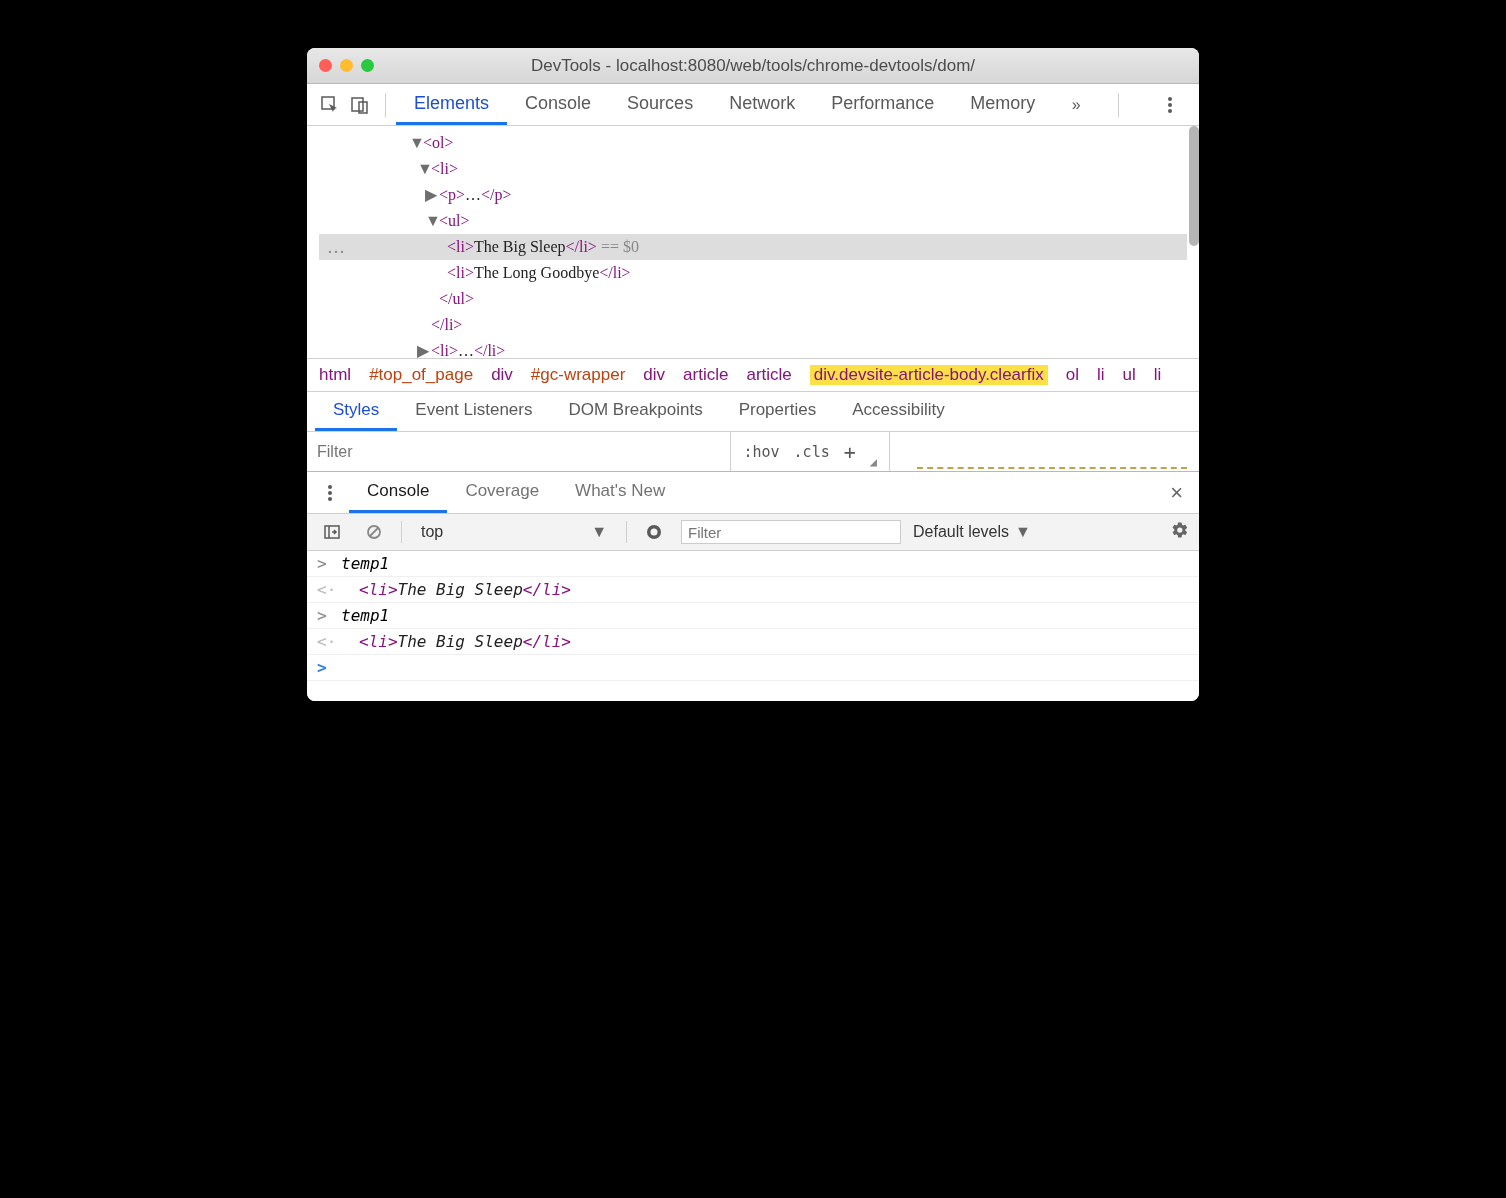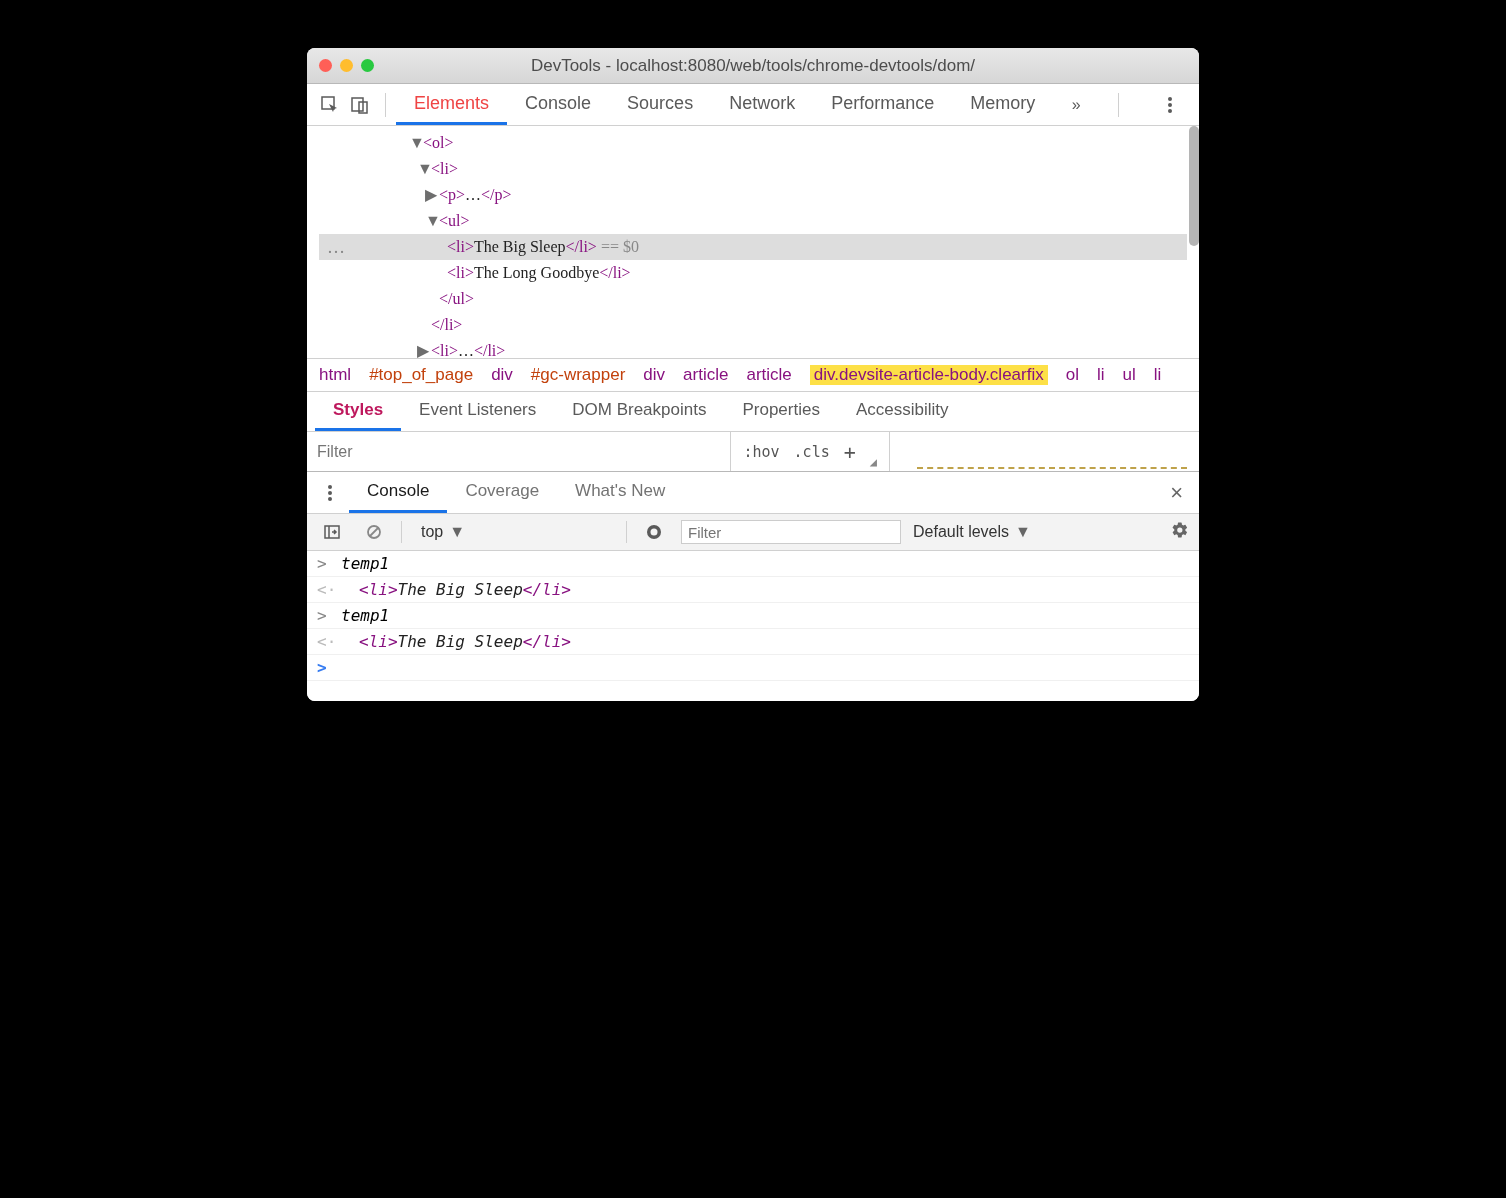--- a/index.html
+++ b/index.html
@@ -53,21 +53,21 @@
 .tab {
   padding: 0 18px;
   font-size:18px;
   color:#5a5a5a;
   height:100%;
   display:flex;
   align-items:center;
   cursor:pointer;
   border-bottom:3px solid transparent;
 }
-.tab.active { color:#ef4444; border-bottom-color:#1a73e8;}
+.tab.active { color:#1d4ed8; border-bottom-color:#1a73e8;}
 .more-icon { margin-left:8px;}
 .kebab { margin-left:auto; margin-right:6px;}
 .dom-tree {
   font-family: Liberation Serif, serif;
   font-size:16px;
   line-height:26px;
   padding:4px 12px;
   position:relative;
 }
 .dom-line { white-space:pre; padding-left:90px;}
@@ -92,21 +92,21 @@
 .breadcrumb .black { color:#c2410c;}
 .breadcrumb .hl { background:#fde047; padding:0 4px;}
 .styles-tabs {
   border-top:1px solid #d0d0d0;
   display:flex;
   height:40px;
   align-items:center;
   padding:0 8px;
 }
 .stab { padding:0 18px; font-size:17px; color:#5a5a5a; height:100%; display:flex; align-items:center; cursor:pointer; border-bottom:3px solid transparent;}
-.stab.active { color:#be185d; border-bottom-color:#1a73e8;font-weight:bold;}
+.stab.active { color:#1d4ed8; border-bottom-color:#1a73e8;}
 .filter-row {
   border-top:1px solid #d0d0d0;
   display:flex;
   height:40px;
   align-items:stretch;
 }
 .filter-input { flex:1; border:none; padding:0 10px; font-size:16px; color:#999; outline:none;}
 .hovcls {
   border-left:1px solid #d0d0d0;
   display:flex; align-items:center; gap:14px; padding:0 12px;
@@ -129,21 +129,21 @@
 .console-toolbar {
   border-top:1px solid #d0d0d0;
   border-bottom:1px solid #d0d0d0;
   background:#f3f3f3;
   height:38px;
   display:flex;
   align-items:center;
   padding:0 10px;
   gap:12px;
 }
-.ctx { display:flex; align-items:center; gap:6px; font-size:16px; color:#333; border:1px solid transparent; padding:2px 6px; cursor:pointer; min-width:200px; justify-content:flex-start;}
+.ctx { display:flex; align-items:center; gap:6px; font-size:16px; color:#333; border:1px solid transparent; padding:2px 6px; cursor:pointer; min-width:200px; justify-content:space-between;}
 .ctx .caret { color:#666;}
 .cfilter { border:1px solid #ccc; background:#fff; height:24px; width:220px; padding:0 6px; font-size:15px; color:#999;}
 .levels { font-size:16px; color:#333; display:flex; gap:6px; align-items:center; cursor:pointer;}
 .gear { margin-left:auto; color:#666; font-size:20px; cursor:pointer;}
 .console-body {
   font-family: Menlo, Consolas, monospace;
   font-size:16px;
   height:150px;
   overflow:auto;
   background:#fff;

